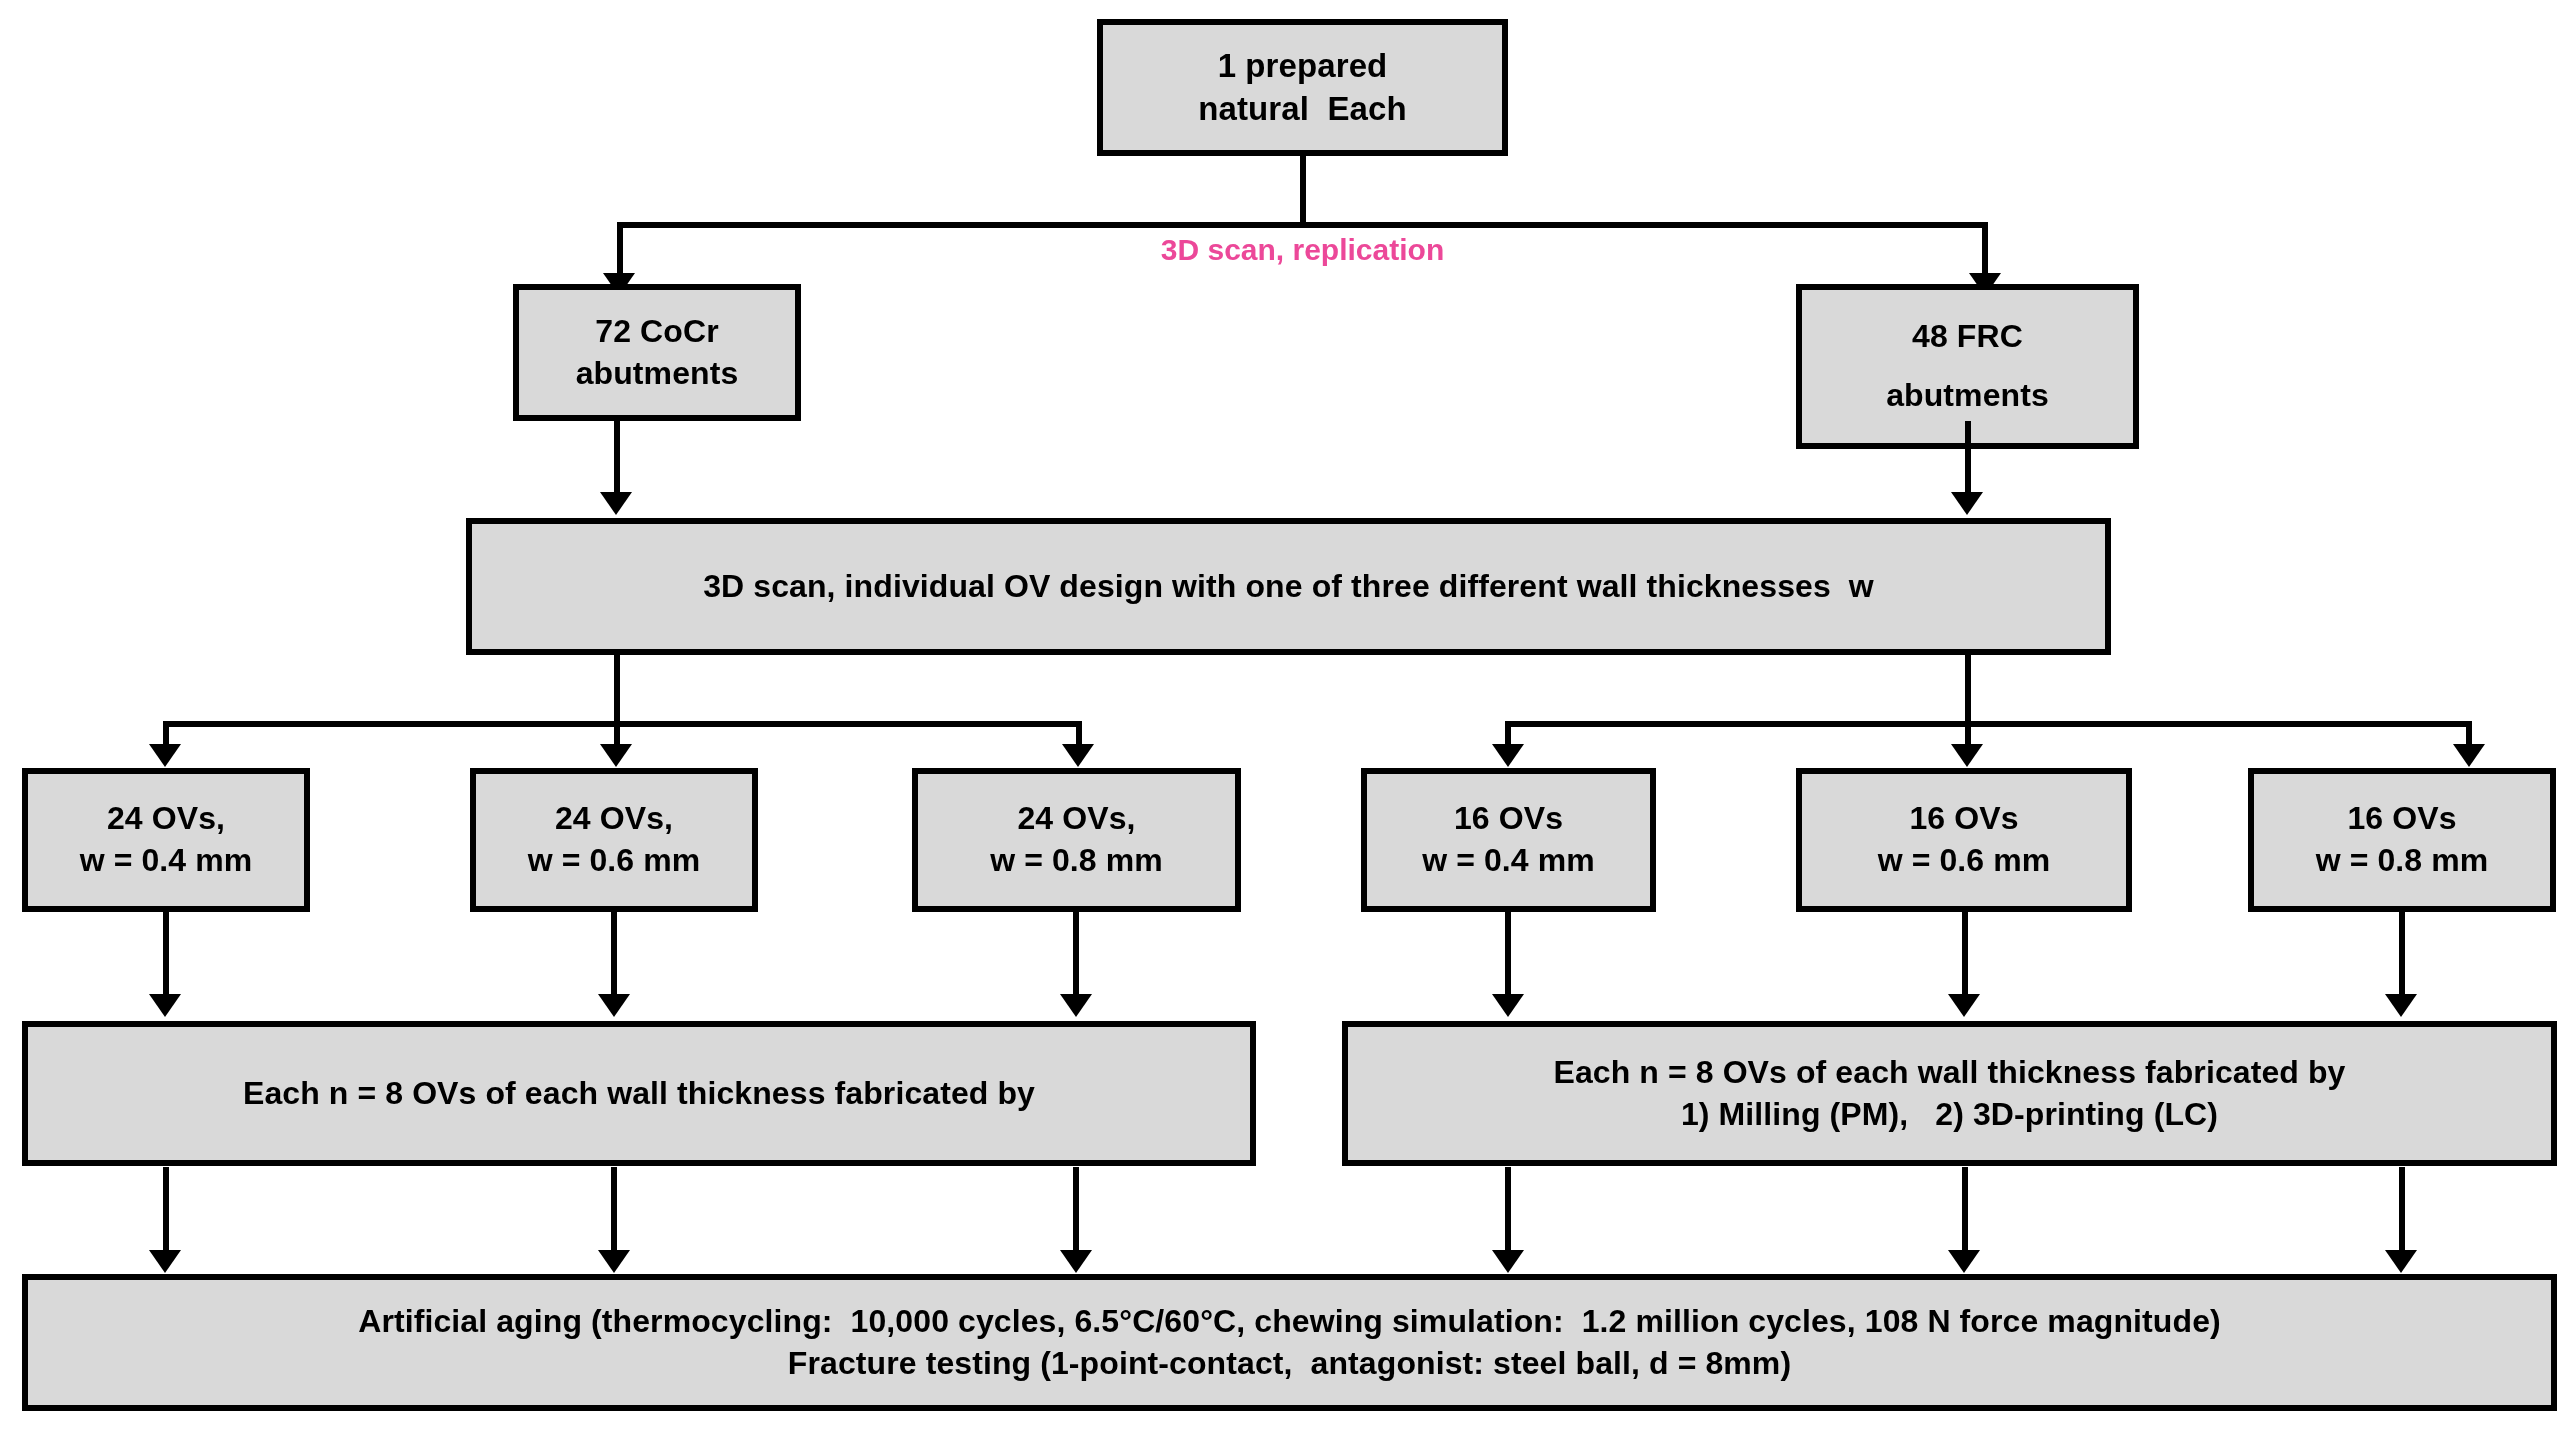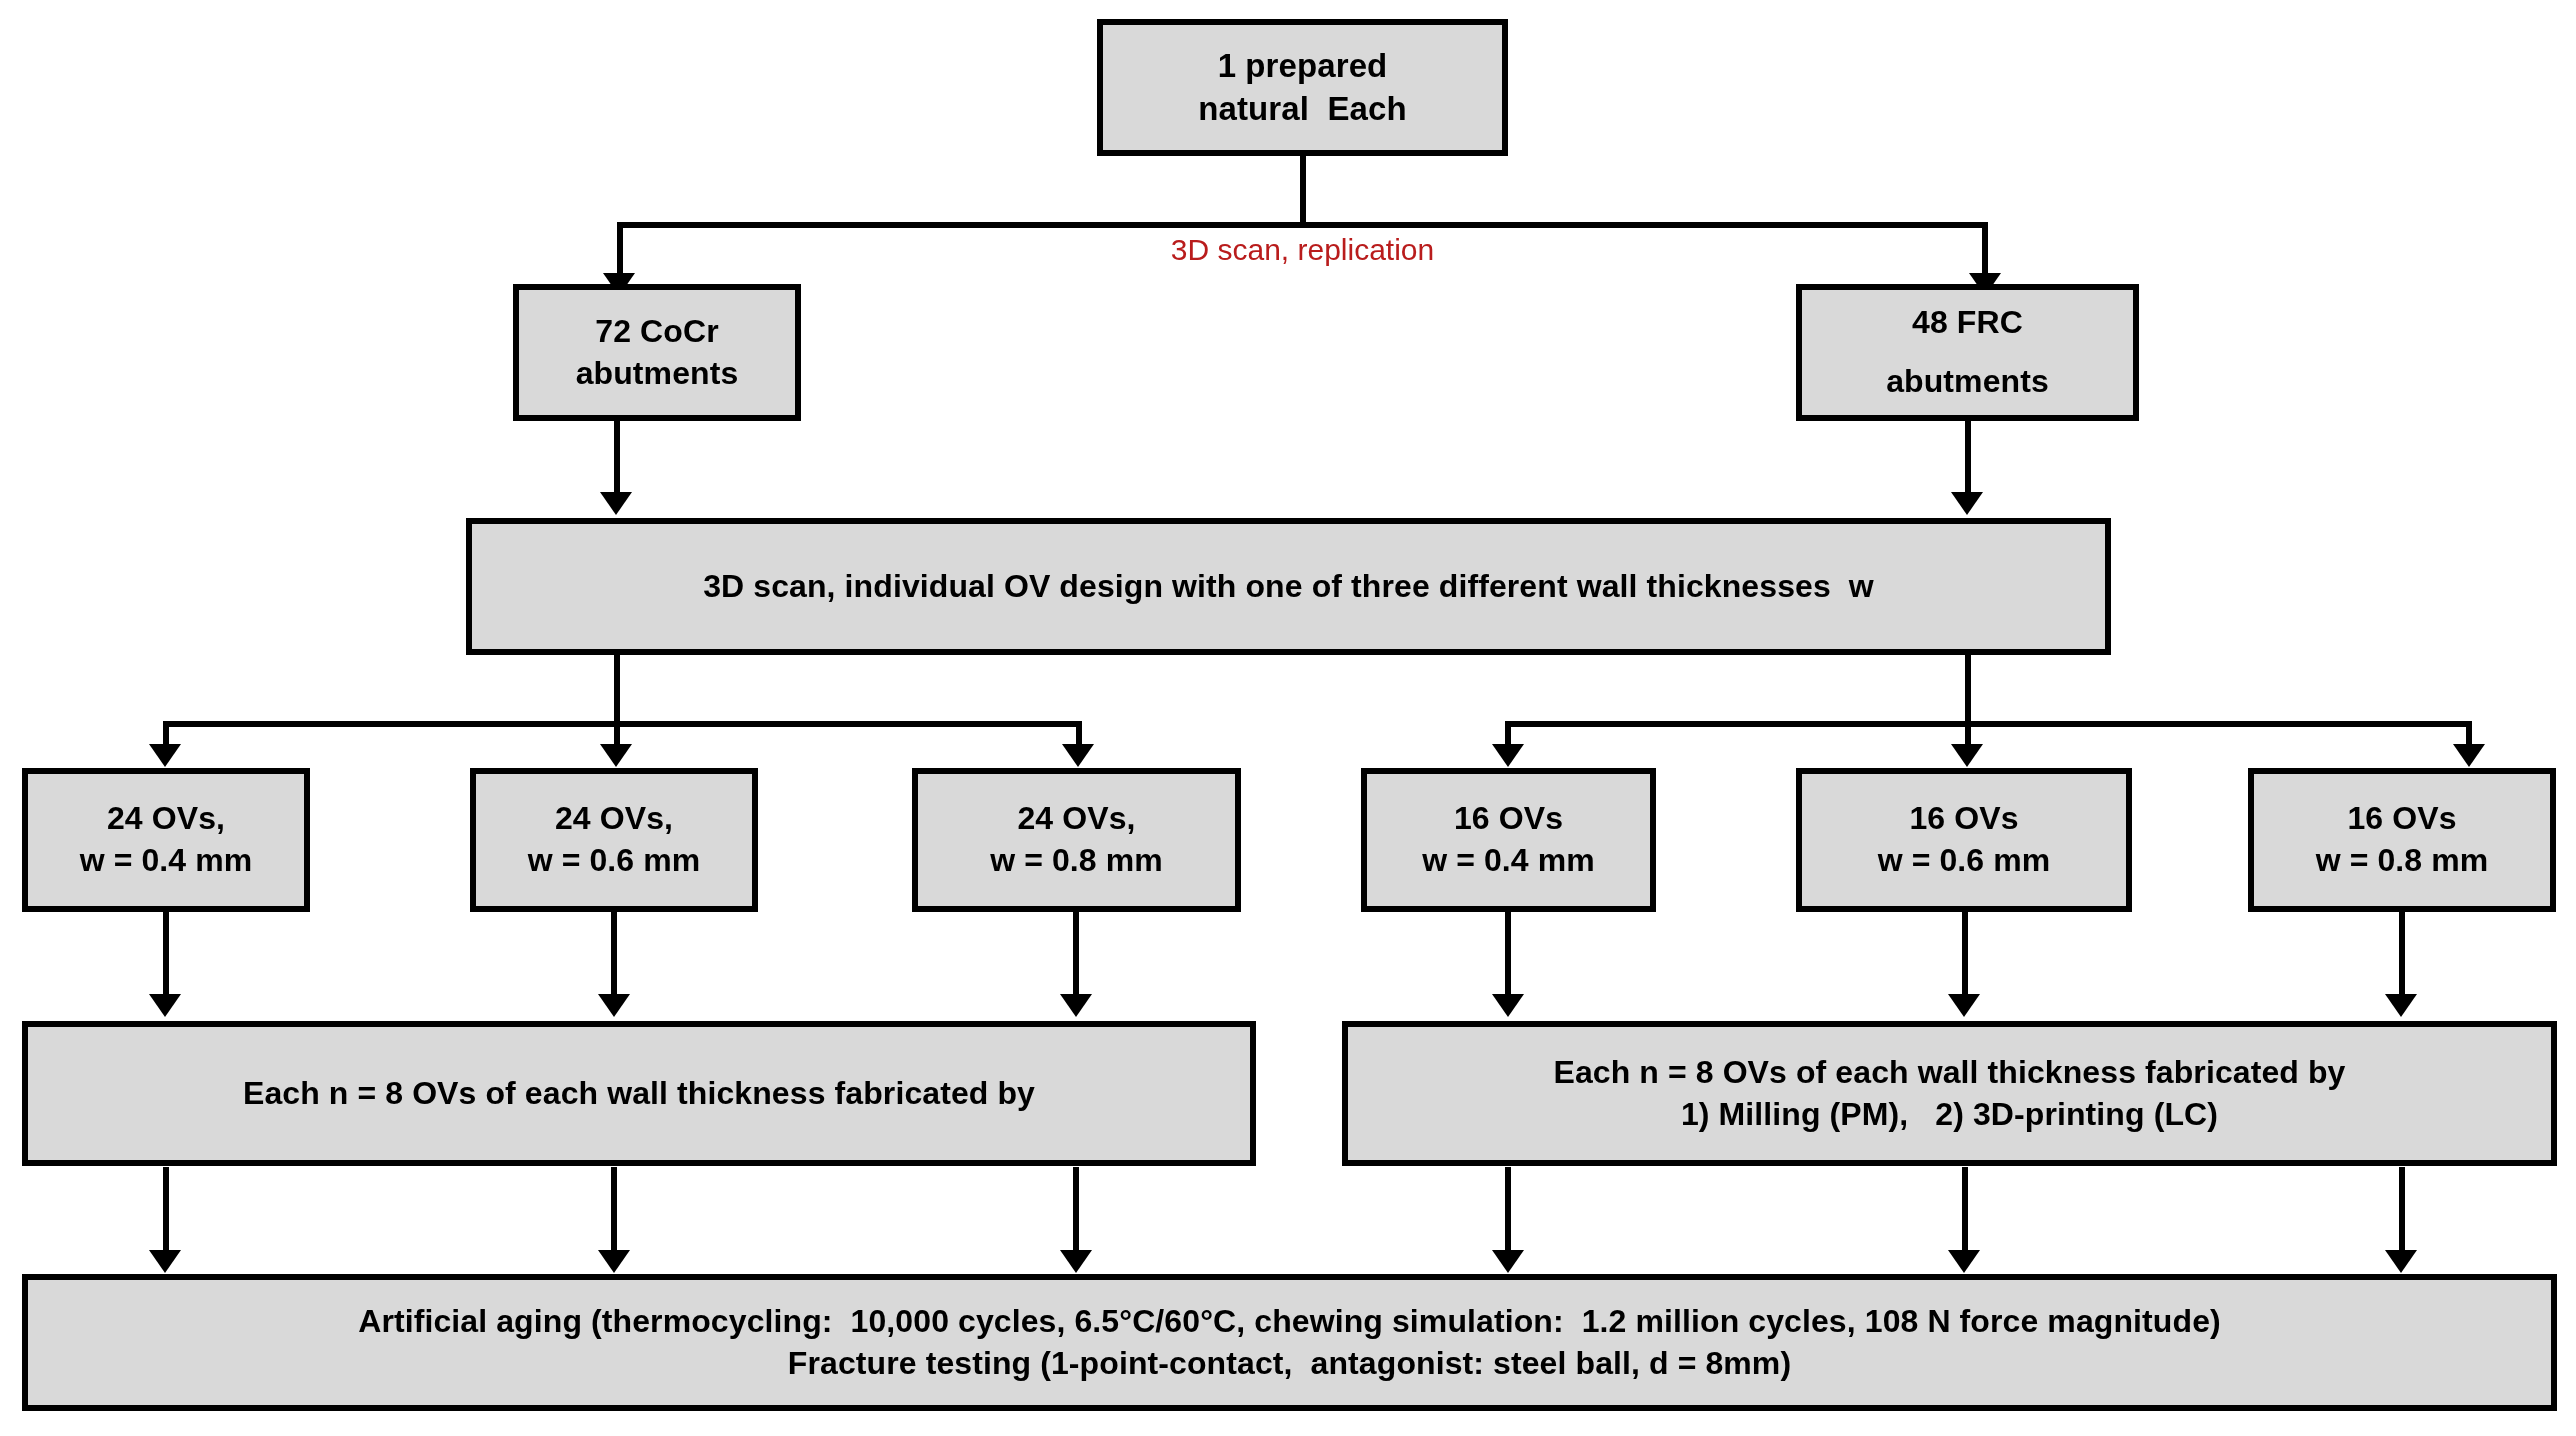--- a/index.html
+++ b/index.html
@@ -28,22 +28,22 @@
   .hline{position:absolute;background:#000000;height:6.2px;}
   .arrowhead{
     position:absolute;
     width:0;height:0;
     border-left:16px solid transparent;
     border-right:16px solid transparent;
     border-top:23px solid #000000;
   }
   .edge-label{
     position:absolute;
-    font-weight:normal;
-    color:#b91c1c;
+    font-weight:bold;
+    color:#ec4899;
     white-space:nowrap;
     text-align:center;
   }
 </style>
 </head>
 <body>
 
 <div id="stage">
 
   <div class="box" style="left:1097px;top:19px;width:411px;height:137px;font-size:33px;">
@@ -58,21 +58,21 @@
   <div class="vline" style="left:1982px;top:222px;height:69px;"></div>
   <div class="arrowhead" style="left:1969px;top:273px;"></div>
 
   <div class="edge-label" style="left:960px;top:233px;width:685px;font-size:30px;">3D scan, replication</div>
 
   <div class="box" style="left:473px;top:284px;width:288px;height:137px;font-size:32px;margin-left:40px;">
     <span class="ln">72 CoCr</span>
     <span class="ln">abutments</span>
   </div>
 
-  <div class="box" style="left:1796px;top:284px;width:343px;height:137px;font-size:32px;gap:17px;">
+  <div class="box" style="left:1796px;top:284px;width:343px;height:165px;font-size:32px;gap:17px;">
     <span class="ln">48 FRC</span>
     <span class="ln">abutments</span>
   </div>
 
   <div class="vline" style="left:614px;top:421px;height:74px;"></div>
   <div class="arrowhead" style="left:600px;top:492px;"></div>
   <div class="vline" style="left:1965px;top:421px;height:74px;"></div>
   <div class="arrowhead" style="left:1951px;top:492px;"></div>
 
   <div class="box" style="left:466px;top:518px;width:1645px;height:137px;font-size:32px;">

